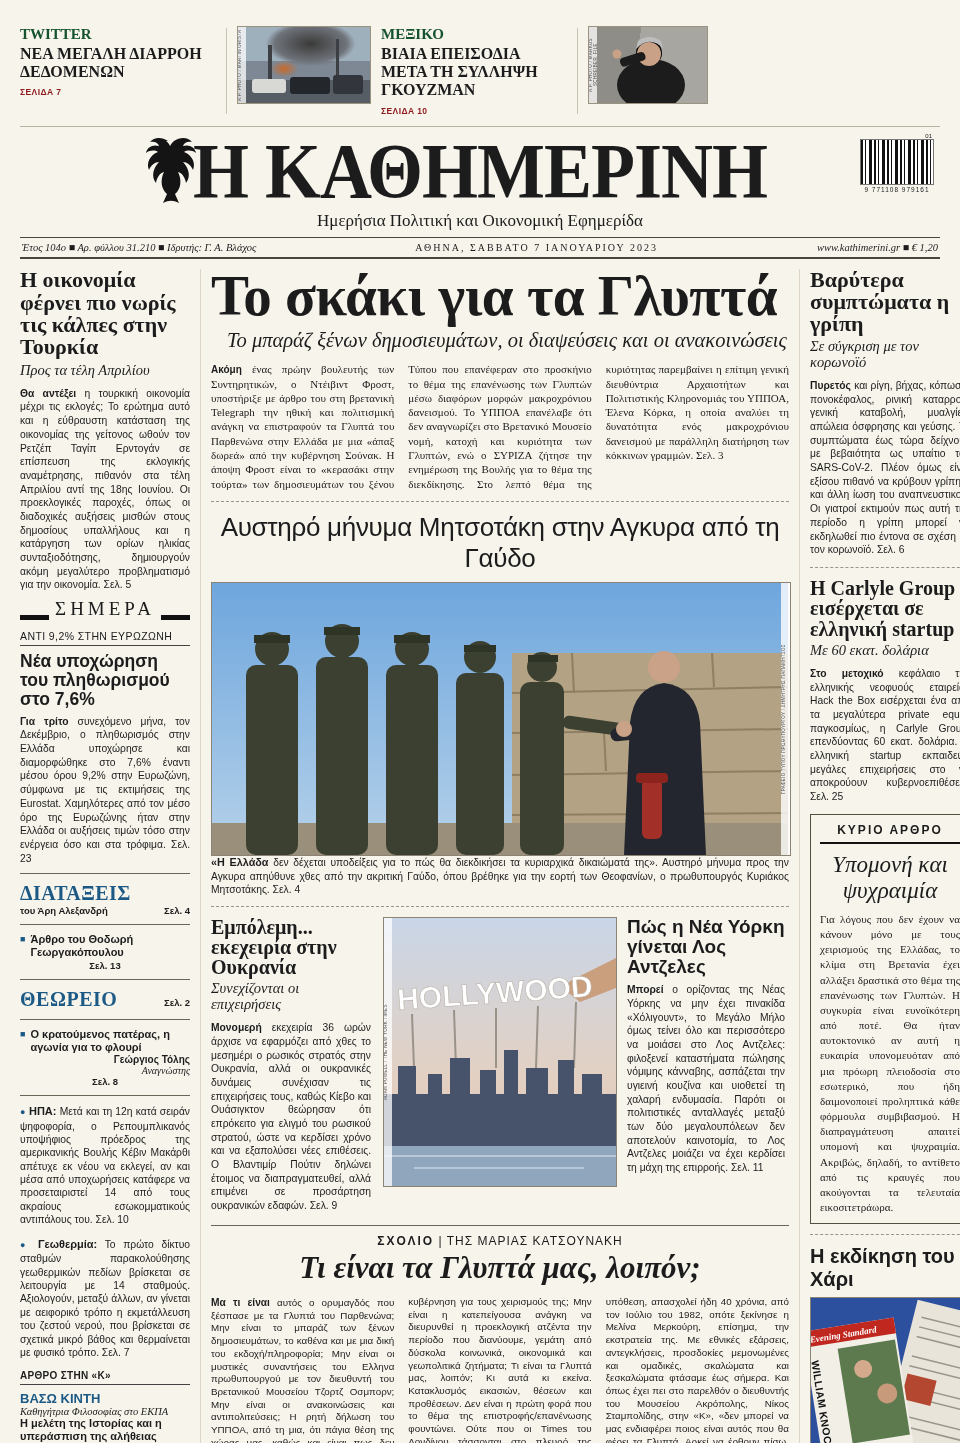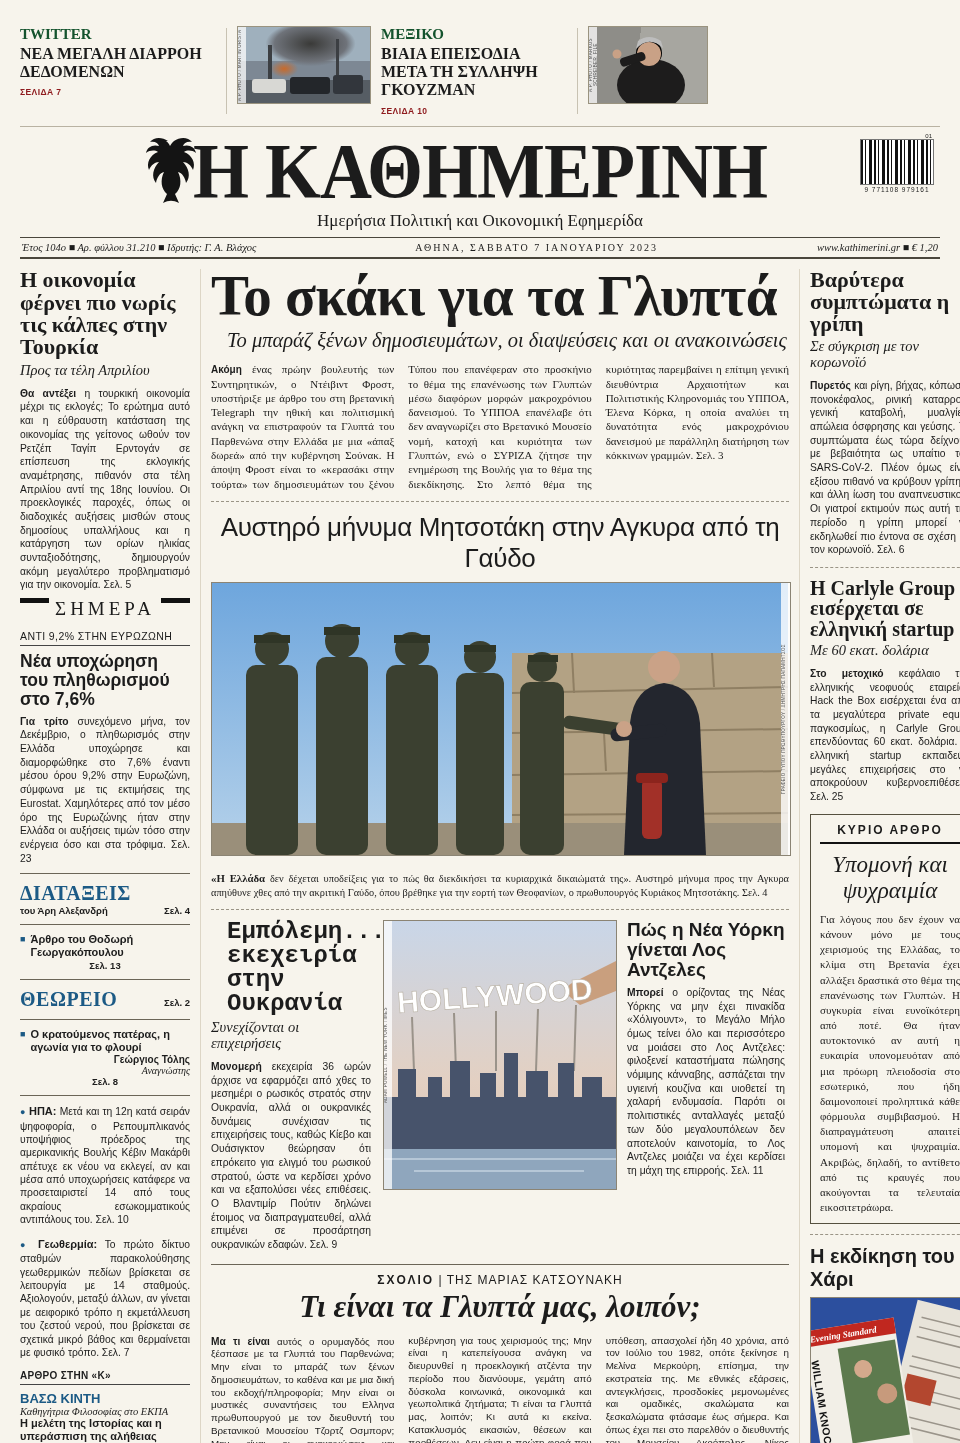--- a/index.html
+++ b/index.html
@@ -40,21 +40,21 @@
   .rail-l{width:170px;flex:none;padding-right:10px;border-right:1px solid #ddd6c6;}
   .center{width:578px;flex:none;padding:0 10px;}
   .rail-r{width:160px;flex:none;padding-left:10px;border-left:1px solid #ddd6c6;}
   h3.s-head{font-family:"Liberation Serif",serif;font-weight:bold;font-size:21px;line-height:1.02;margin:0 0 4px 0;}
   .deck{font-family:"Liberation Serif",serif;font-style:italic;font-size:14.5px;line-height:1.1;margin:2px 0 8px 0;}
   .body{font-size:10.3px;line-height:1.33;text-align:justify;}
   .body b{font-weight:bold;}
   .dash{border:none;border-top:1px dashed #9a9486;margin:10px 0;}
   .thin{border:none;border-top:1px solid #6b6557;margin:8px 0;}
   
-  .simera{display:flex;align-items:flex-start;gap:6px;margin:6px 0 10px 0;}
+  .simera{display:flex;align-items:flex-end;gap:6px;margin:6px 0 10px 0;}
   .simera .bar{flex:1;height:5px;background:#111;}
   .simera .t{font-family:"Liberation Serif",serif;font-size:19px;letter-spacing:4px;}
   .kick2{font-size:10.5px;letter-spacing:.4px;border-bottom:1px solid #444;padding-bottom:3px;margin-bottom:6px;font-weight:normal;}
   .lh-sans{font-weight:bold;font-size:17.5px;line-height:1.08;margin:0 0 6px 0;}
   .bluehead{font-family:"Liberation Serif",serif;font-weight:bold;color:#1c5a85;font-size:20px;letter-spacing:.5px;}
   .secrow{display:flex;justify-content:space-between;align-items:baseline;}
   .byl{font-size:9.5px;font-weight:bold;}
   .pgr{font-size:9.5px;font-weight:bold;text-align:center;}
   .bullet-it{display:flex;gap:5px;font-size:11px;font-weight:bold;line-height:1.2;}
   .sqb{color:#1c5a85;font-size:9px;line-height:1.5;}
@@ -67,27 +67,27 @@
   .arthro .nm{color:#1c5a85;font-weight:bold;font-size:13px;margin-top:6px;}
   .arthro .rl{font-family:"Liberation Serif",serif;font-style:italic;font-size:10.5px;}
   .arthro .tt2{font-weight:bold;font-size:11px;line-height:1.2;}
   
   .mainhead{font-family:"Liberation Serif","DejaVu Serif",serif;font-weight:bold;font-size:57px;line-height:.95;margin:0 0 6px 0;letter-spacing:-.5px;}
   .maindeck{font-family:"Liberation Serif",serif;font-style:italic;font-size:20.5px;margin:0 0 10px 16px;}
   .cols3{column-count:3;column-gap:14px;font-family:"Liberation Serif",serif;font-size:11px;line-height:1.3;text-align:justify;}
   .cols3 b{font-family:"Liberation Sans",sans-serif;font-size:10px;}
   .gavhead{font-size:26px;font-weight:500;text-align:center;margin:6px 0 8px 0;letter-spacing:-.3px;}
   .photo-main{position:relative;width:100%;height:272px;border:1px solid #8b8474;overflow:hidden;}
-  .cap{font-size:10.3px;line-height:1.28;margin-top:16px;text-align:justify;font-family:Liberation Serif, serif;}
+  .cap{font-size:10.3px;line-height:1.28;margin-top:0;text-align:justify;}
   .cap b{font-size:10.8px;}
   .midband{display:flex;gap:12px;margin-top:4px;}
   .mb-l{width:160px;flex:none;}
   .mb-c{width:232px;flex:none;}
   .mb-r{width:158px;flex:none;}
-  .ukr-h{font-family:Liberation Mono, monospace;font-weight:bold;font-size:24px;line-height:1.0;margin:0 0 4px 16px;}
+  .ukr-h{font-family:Liberation Serif, serif;font-weight:bold;font-size:20px;line-height:1.0;margin:0 0 4px 0;}
   .ny-h{font-weight:bold;font-size:19px;line-height:1.05;margin:0 0 6px 0;}
   .photo-holly{position:relative;width:100%;height:268px;border:1px solid #8b8474;overflow:hidden;}
   .schol-kick{text-align:center;font-size:12px;letter-spacing:1px;margin:6px 0 2px 0;}
   .schol-kick b{letter-spacing:2px;}
   .schol-h{font-family:"Liberation Serif",serif;font-style:italic;font-weight:bold;font-size:31px;text-align:center;margin:2px 0 10px 0;}
   .scols{column-count:3;column-gap:14px;font-size:9.8px;line-height:1.3;text-align:justify;height:252px;overflow:hidden;}
   .scols b{font-size:10.2px;}
   
   .r-h{font-family:"Liberation Serif",serif;font-weight:bold;font-size:22px;line-height:1.0;margin:0 0 4px 0;}
   .r-h2{font-family:"Liberation Serif",serif;font-weight:bold;font-size:20px;line-height:1.02;margin:0 0 4px 0;}

